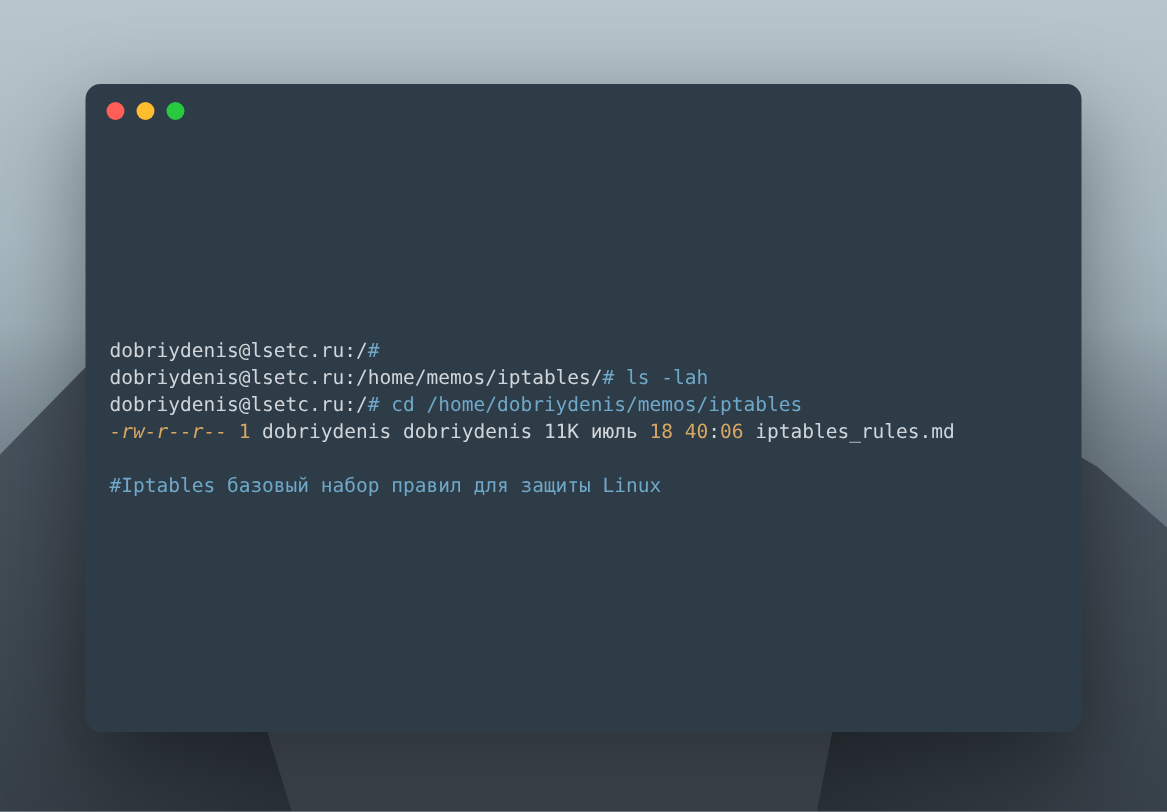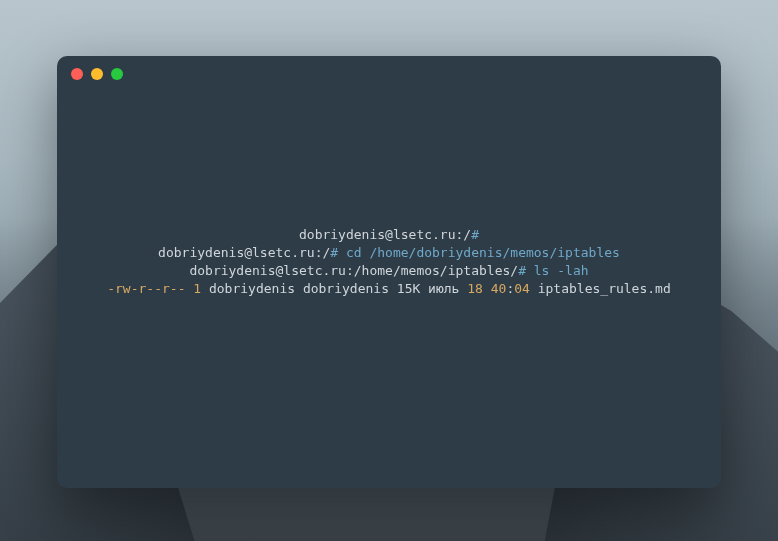--- a/index.html
+++ b/index.html
@@ -44,21 +44,20 @@
     .terminal-window {
       position: absolute;
       left: 57px;
       top: 56px;
       width: 664px;
       height: 432px;
       background: #2e3c48;
       border-radius: 10px;
       box-shadow: 0 20px 60px rgba(0,0,0,0.4);
       overflow: hidden;
-      text-align: center;
     }
     .titlebar {
       height: 36px;
       display: flex;
       align-items: center;
       padding-left: 14px;
       gap: 8px;
     }
     .traffic-light {
       width: 12px;
@@ -75,39 +74,40 @@
       line-height: 18px;
       color: #d0d6da;
     }
     .line {
       white-space: pre;
       display: block;
     }
     .prompt { color: #d0d6da; }
     .hash { color: #6fa8c8; }
     .cmd { color: #6fa8c8; }
-    .perm { color: #d8a862; }
+    .perm { color: #d8a862; font-style: italic; }
     .num { color: #d8a862; }
     .time-colon { color: #d0d6da; }
     .footer-note { color: #6fa8c8; }
     .spacer { height: 18px; }
   </style>
 </head>
 <body>
 
 <div class="mountain-bg"></div>
 <div class="mountain-left"></div>
 <div class="mountain-right"></div>
 
 <div class="terminal-window">
   <div class="titlebar">
     <div class="traffic-light tl-red"></div>
     <div class="traffic-light tl-yellow"></div>
     <div class="traffic-light tl-green"></div>
   </div>
   <div class="terminal-content">
     <span class="line"><span class="prompt">dobriydenis@lsetc.ru:/</span><span class="hash">#</span></span>
+    <span class="line"><span class="prompt">dobriydenis@lsetc.ru:/home/memos/iptables/</span><span class="hash">#</span><span class="cmd"> ls -lah</span></span>
     <span class="line"><span class="prompt">dobriydenis@lsetc.ru:/</span><span class="hash">#</span><span class="cmd"> cd /home/dobriydenis/memos/iptables</span></span>
-    <span class="line"><span class="prompt">dobriydenis@lsetc.ru:/home/memos/iptables/</span><span class="hash">#</span><span class="cmd"> ls -lah</span></span>
-    <span class="line"><span class="perm">-rw-r--r-- </span><span class="num">1</span><span class="prompt"> dobriydenis dobriydenis 15K июль </span><span class="num">18</span><span> </span><span class="num">40</span><span class="time-colon">:</span><span class="num">04</span><span class="prompt"> iptables_rules.md</span></span>
+    <span class="line"><span class="perm">-rw-r--r-- </span><span class="num">1</span><span class="prompt"> dobriydenis dobriydenis 11K июль </span><span class="num">18</span><span> </span><span class="num">40</span><span class="time-colon">:</span><span class="num">06</span><span class="prompt"> iptables_rules.md</span></span>
     <div class="spacer"></div>
+    <span class="line footer-note">#Iptables базовый набор правил для защиты Linux</span>
   </div>
 </div>
 
 </body></html>

